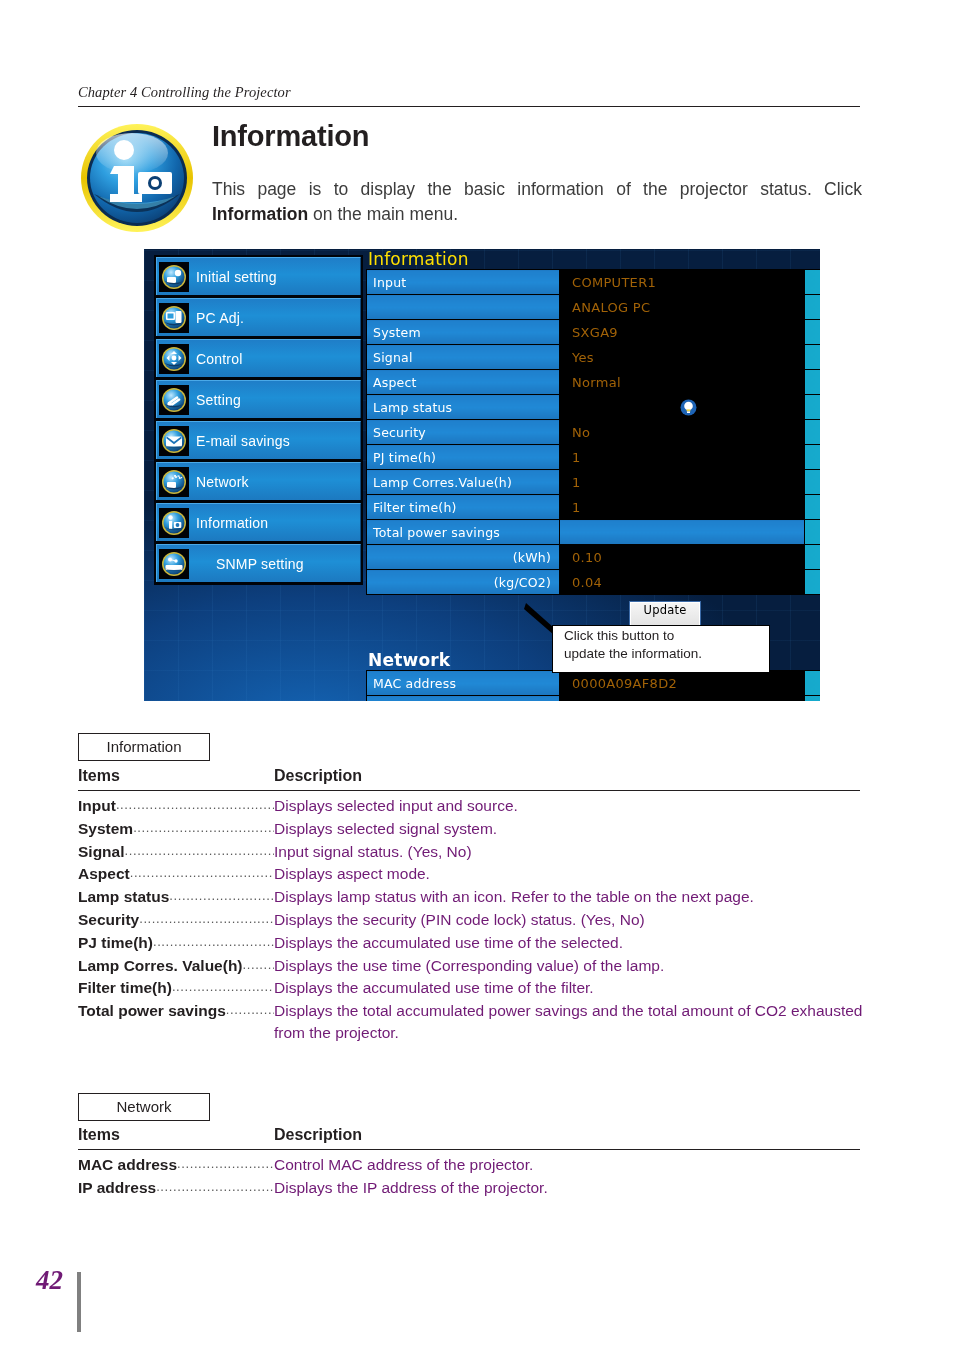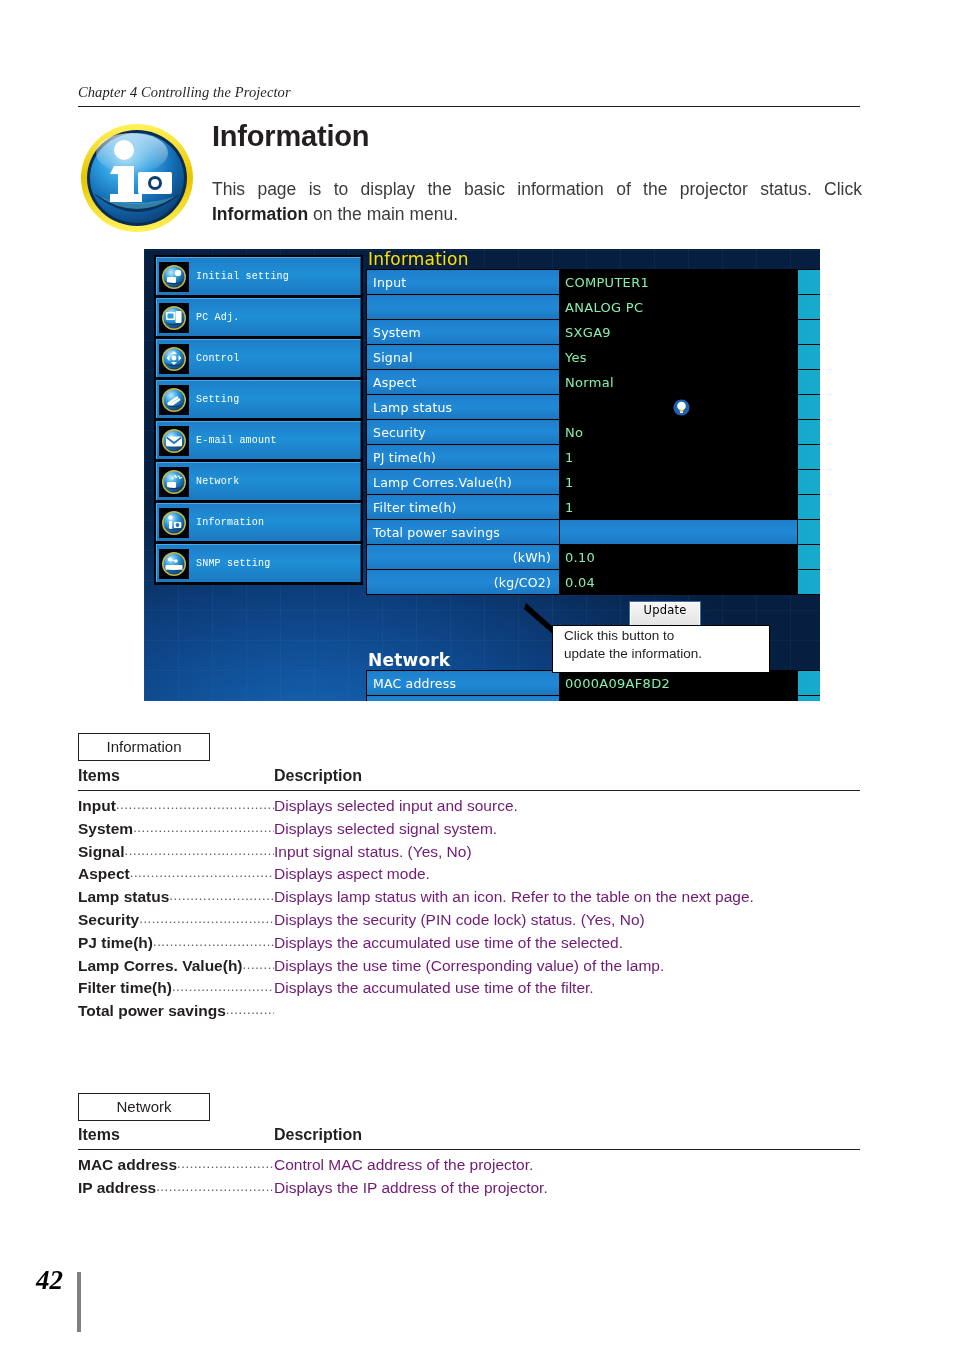--- a/index.html
+++ b/index.html
@@ -103,34 +103,34 @@
     position: relative;
     height: 37px;
     margin-bottom: 3px;
     background: linear-gradient(180deg, #1f7ec8 0%, #1e8fd6 45%, #1c79c0 100%);
     border-top: 1px solid #4aa9e8;
     border-left: 1px solid #4aa9e8;
     border-right: 1px solid #0c4a80;
     display: flex;
     align-items: center;
   }
-  .menu-item:last-child { margin-bottom: 0; }
+  .menu-item:last-child { margin-bottom: 0; gap: 20px; }
   .menu-icon {
     width: 30px; height: 30px;
     margin-left: 2px; margin-right: 7px;
     flex: 0 0 auto;
     background: #000206;
     display: flex; align-items: center; justify-content: center;
   }
   .menu-label {
     color: #ffffff;
-    font-size: 10px;
+    font-size: 14px;
     letter-spacing: 0.2px;
     white-space: nowrap;
-    font-family: Liberation Mono, monospace;
+    font-family: Liberation Sans, sans-serif;
   }
 
   
   .content {
     position: absolute;
     left: 222px;
     top: 0px;
     right: 0;
     bottom: 0;
   }
@@ -160,23 +160,23 @@
     background: linear-gradient(180deg, #1f7fcc 0%, #2089d6 50%, #1c76bf 100%);
     color: #ffffff;
     font-size: 12.5px;
     padding-left: 6px;
     letter-spacing: 0.2px;
     white-space: nowrap;
   }
   td.k.right { text-align: right; padding-right: 8px; padding-left: 0; }
   td.v {
     background: #000000;
-    color: #86efac;
+    color: #a16207;
     font-size: 13px;
-    padding-left: 5px;
+    padding-left: 12px;
     letter-spacing: 0.3px;
     width: 232px;
     white-space: nowrap;
   }
   td.pad {
     background: linear-gradient(90deg, #16a9cc 0%, #14b0d2 100%);
   }
   td.blank {
     background: linear-gradient(180deg, #1f7fcc 0%, #2089d6 50%, #1c76bf 100%);
   }
@@ -293,21 +293,21 @@
   }
 
   
   .pagenum {
     position: absolute;
     left: 36px;
     top: 1265px;
     font-size: 27px;
     font-weight: bold;
     font-style: italic;
-    color: #000000;
+    color: #701a75;
     font-family: "Liberation Serif", serif;
   }
   .page-bar {
     position: absolute;
     left: 77px;
     top: 1272px;
     width: 4px;
     height: 60px;
     background: #808080;
   }
@@ -426,21 +426,21 @@
     <div class="menu-item">
       <span class="menu-icon">
         <svg width="26" height="26" viewBox="0 0 26 26">
             <circle cx="13" cy="13" r="12" fill="#c9b63c"></circle>
             <circle cx="13" cy="13" r="10.5" fill="url(#b1)"></circle>
             <rect x="5" y="8.5" width="16" height="10" rx="1.2" fill="#fff"></rect>
             <path d="M5.6 9.4 L13 15 L20.4 9.4" fill="none" stroke="#1d74b8" stroke-width="1.8"></path>
             <path d="M3 17 Q13 24 23 17 Q13 21 3 17Z" fill="#0d3a66" opacity="0.5"></path>
           </svg>
       </span>
-      <span class="menu-label">E-mail amount</span>
+      <span class="menu-label">E-mail savings</span>
     </div>
 
     <div class="menu-item">
       <span class="menu-icon">
         <svg width="26" height="26" viewBox="0 0 26 26">
             <circle cx="13" cy="13" r="12" fill="#c9b63c"></circle>
             <circle cx="13" cy="13" r="10.5" fill="url(#b1)"></circle>
             <rect x="6" y="13" width="9" height="6" rx="1" fill="#fff"></rect>
             <path d="M11 10 a6 6 0 0 1 9 0" fill="none" stroke="#fff" stroke-width="1.6" stroke-dasharray="2 1.6"></path>
             <path d="M13 7 a9 9 0 0 1 8 2" fill="none" stroke="#fff" stroke-width="1.4" stroke-dasharray="2 1.6"></path>
@@ -662,20 +662,21 @@
         <span class="desc-item">Filter time(h)</span>
         <span class="desc-leader">..................................................</span>
       </div>
     <span class="desc-text">Displays the accumulated use time of the filter.</span>
   </div>
   <div class="desc-row" style="align-items:flex-start;">
     <div class="desc-col">
         <span class="desc-item">Total power savings</span>
         <span class="desc-leader">..................................................</span>
       </div>
+    <span class="desc-text desc-wrap-text">Displays the total accumulated power savings and the total amount of CO2 exhausted from the projector.</span>
   </div>
 </div>
 
 <div class="tag" style="left:78px; top:1093px; width:130px;">Network</div>
 <div class="thead" style="left:78px; top:1126px;">Items</div>
 <div class="thead" style="left:274px; top:1126px;">Description</div>
 <div class="hrule" style="left:78px; top:1149px; width:782px;"></div>
 
 <div class="desc-list" style="left:78px; top:1154px;">
   <div class="desc-row">

